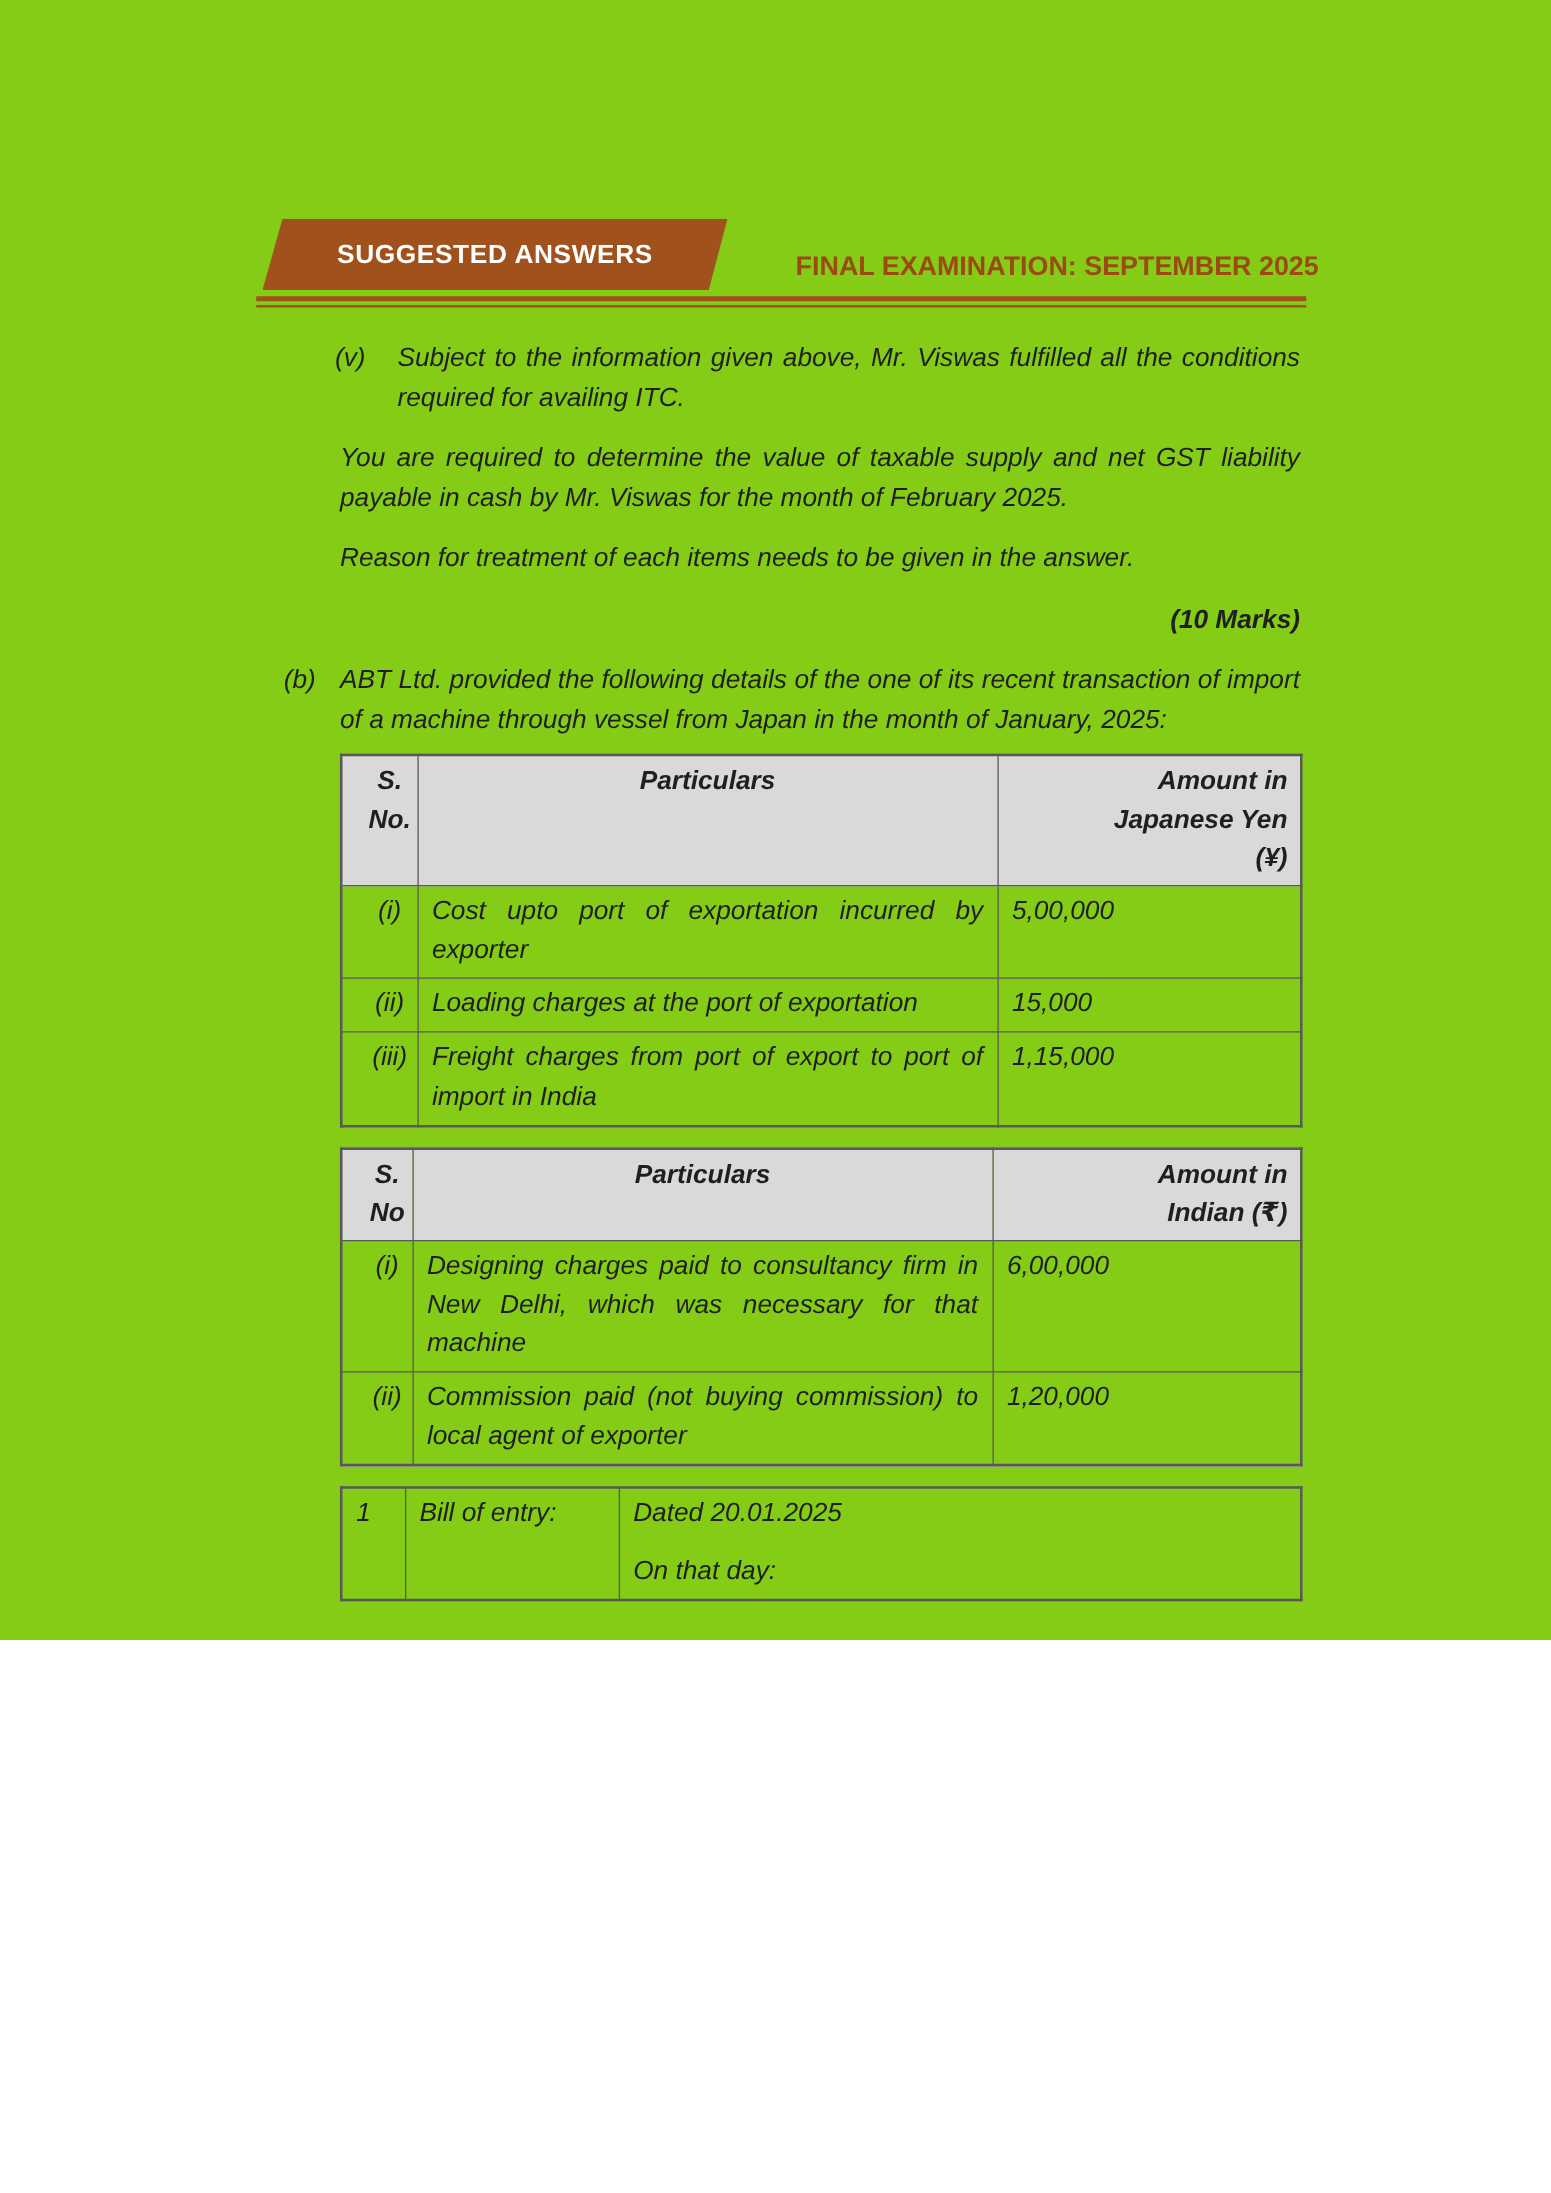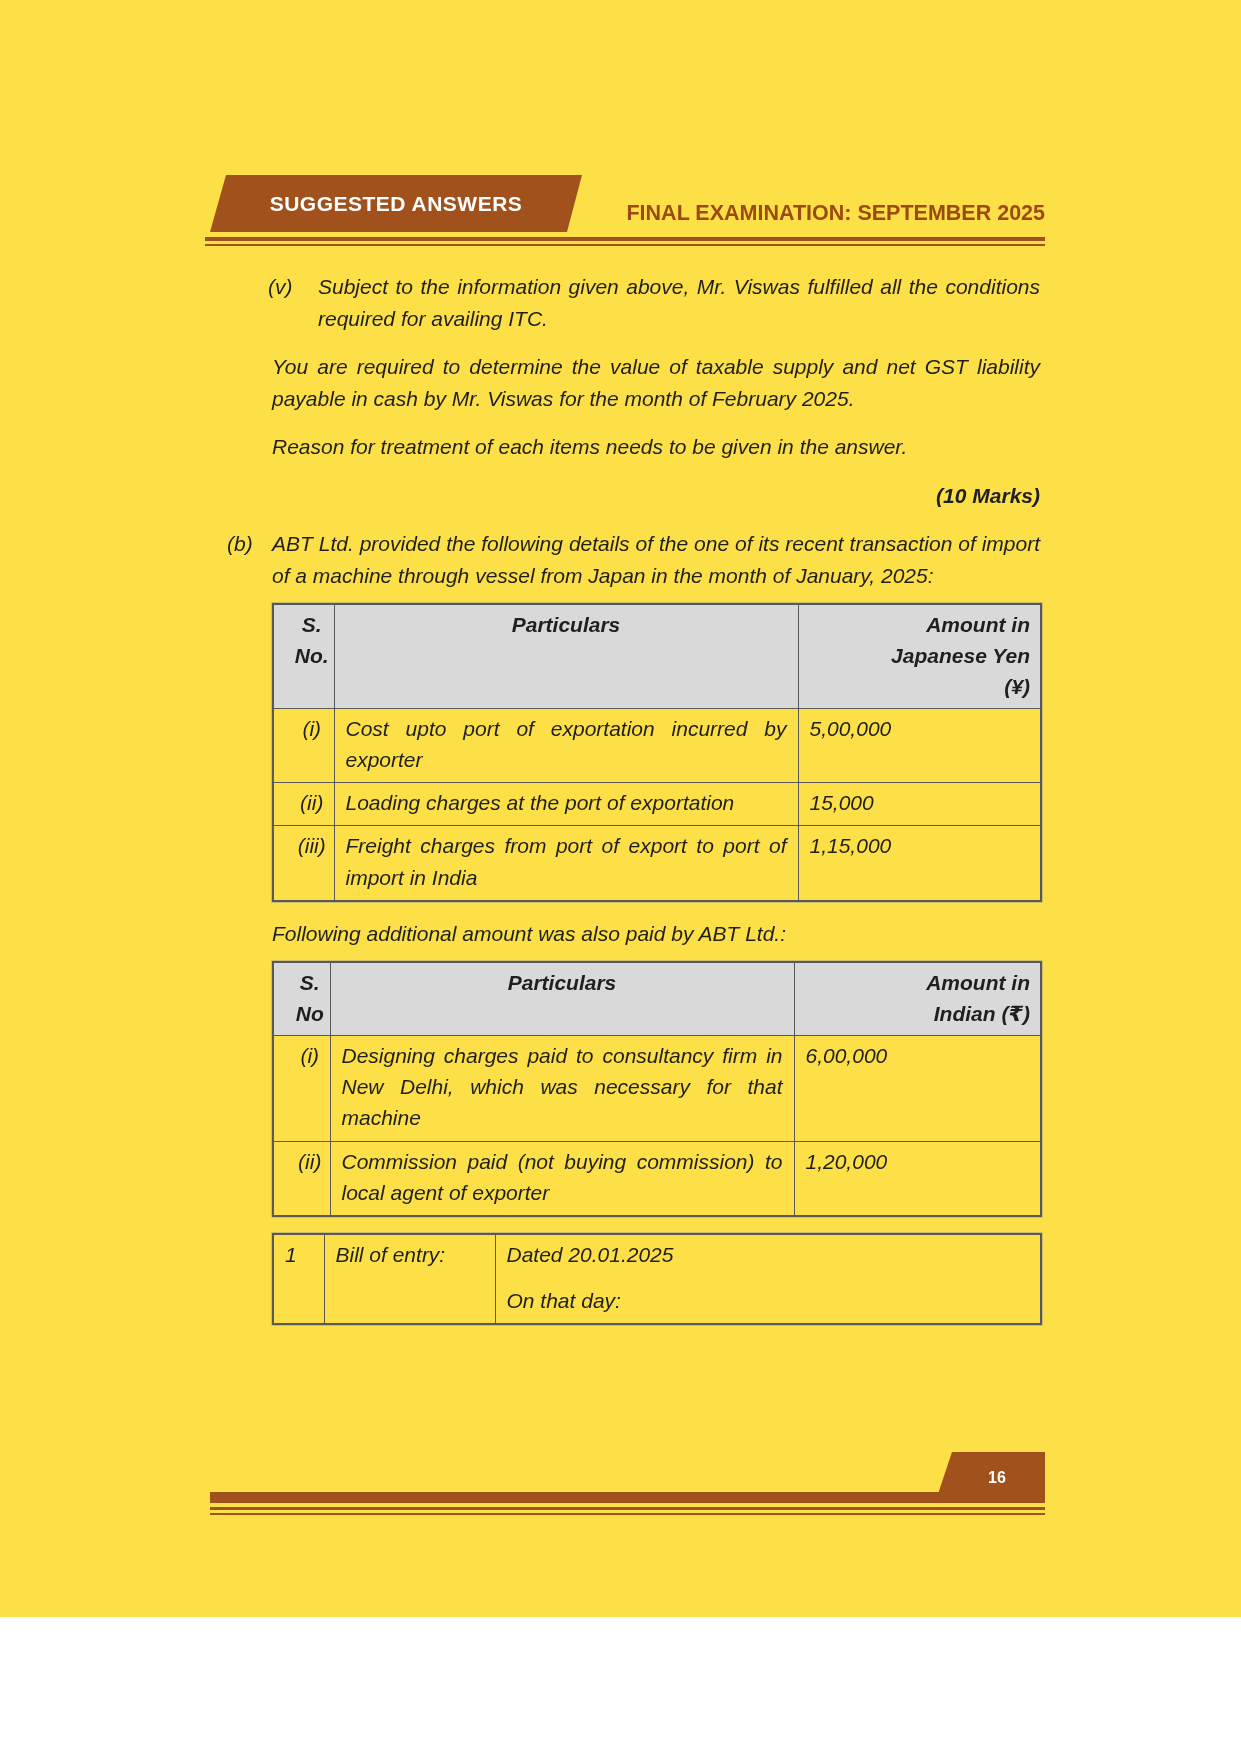--- a/index.html
+++ b/index.html
@@ -1,33 +1,33 @@
 <!DOCTYPE html>
 <html><head>
 <meta charset="utf-8">
 <style>
   * { margin:0; padding:0; box-sizing:border-box; }
   body { background:#ffffff; font-family:"Liberation Sans","DejaVu Sans",sans-serif; }
   .page {
-    position:relative; width:1241px; height:1617px;
-    background:#fde047; color:#1f1f1f; overflow:hidden;
+    position:relative; width:1241px; height:1312px;
+    background:#84cc16; color:#1f1f1f; overflow:hidden;
   }
 
   
   .banner {
     position:absolute; left:210px; top:175px; width:372px; height:57px;
     background:#A0511C;
     clip-path:polygon(16px 0, 100% 0, calc(100% - 15px) 100%, 0 100%);
     display:flex; align-items:center; justify-content:center;
   }
   .banner-label {
     color:#ffffff; font-weight:bold; font-size:21px; letter-spacing:0.5px;
   }
   .exam-title {
-    position:absolute; right:196px; top:201px; width:600px;
+    position:absolute; right:186px; top:201px; width:600px;
     text-align:right; color:#9C4A12; font-weight:bold; font-size:21.5px;
   }
   .rule-thick { position:absolute; left:205px; top:237px; width:840px; height:4px; background:#A0511C; }
   .rule-thin  { position:absolute; left:205px; top:244px; width:840px; height:2px; background:#A0511C; }
 
   
   .content {
     position:absolute; left:227px; top:271px; width:813px;
     font-style:italic; font-size:21px; line-height:1.5;
   }
@@ -125,21 +125,20 @@
         <td class="col-amt">15,000</td>
       </tr>
       <tr>
         <td class="col-sno">(iii)</td>
         <td class="col-part">Freight charges from port of export to port of import in India</td>
         <td class="col-amt">1,15,000</td>
       </tr>
     </tbody>
       </table>
 
-    <p class="note">Following additional amount was also paid by ABT Ltd.:</p>
 
     <table class="t-inr">
       <colgroup>
           <col style="width:57px">
           <col style="width:464px">
           <col style="width:247px">
         </colgroup>
       <tbody>
           <tr>
         <th class="col-sno">S. No</th>

